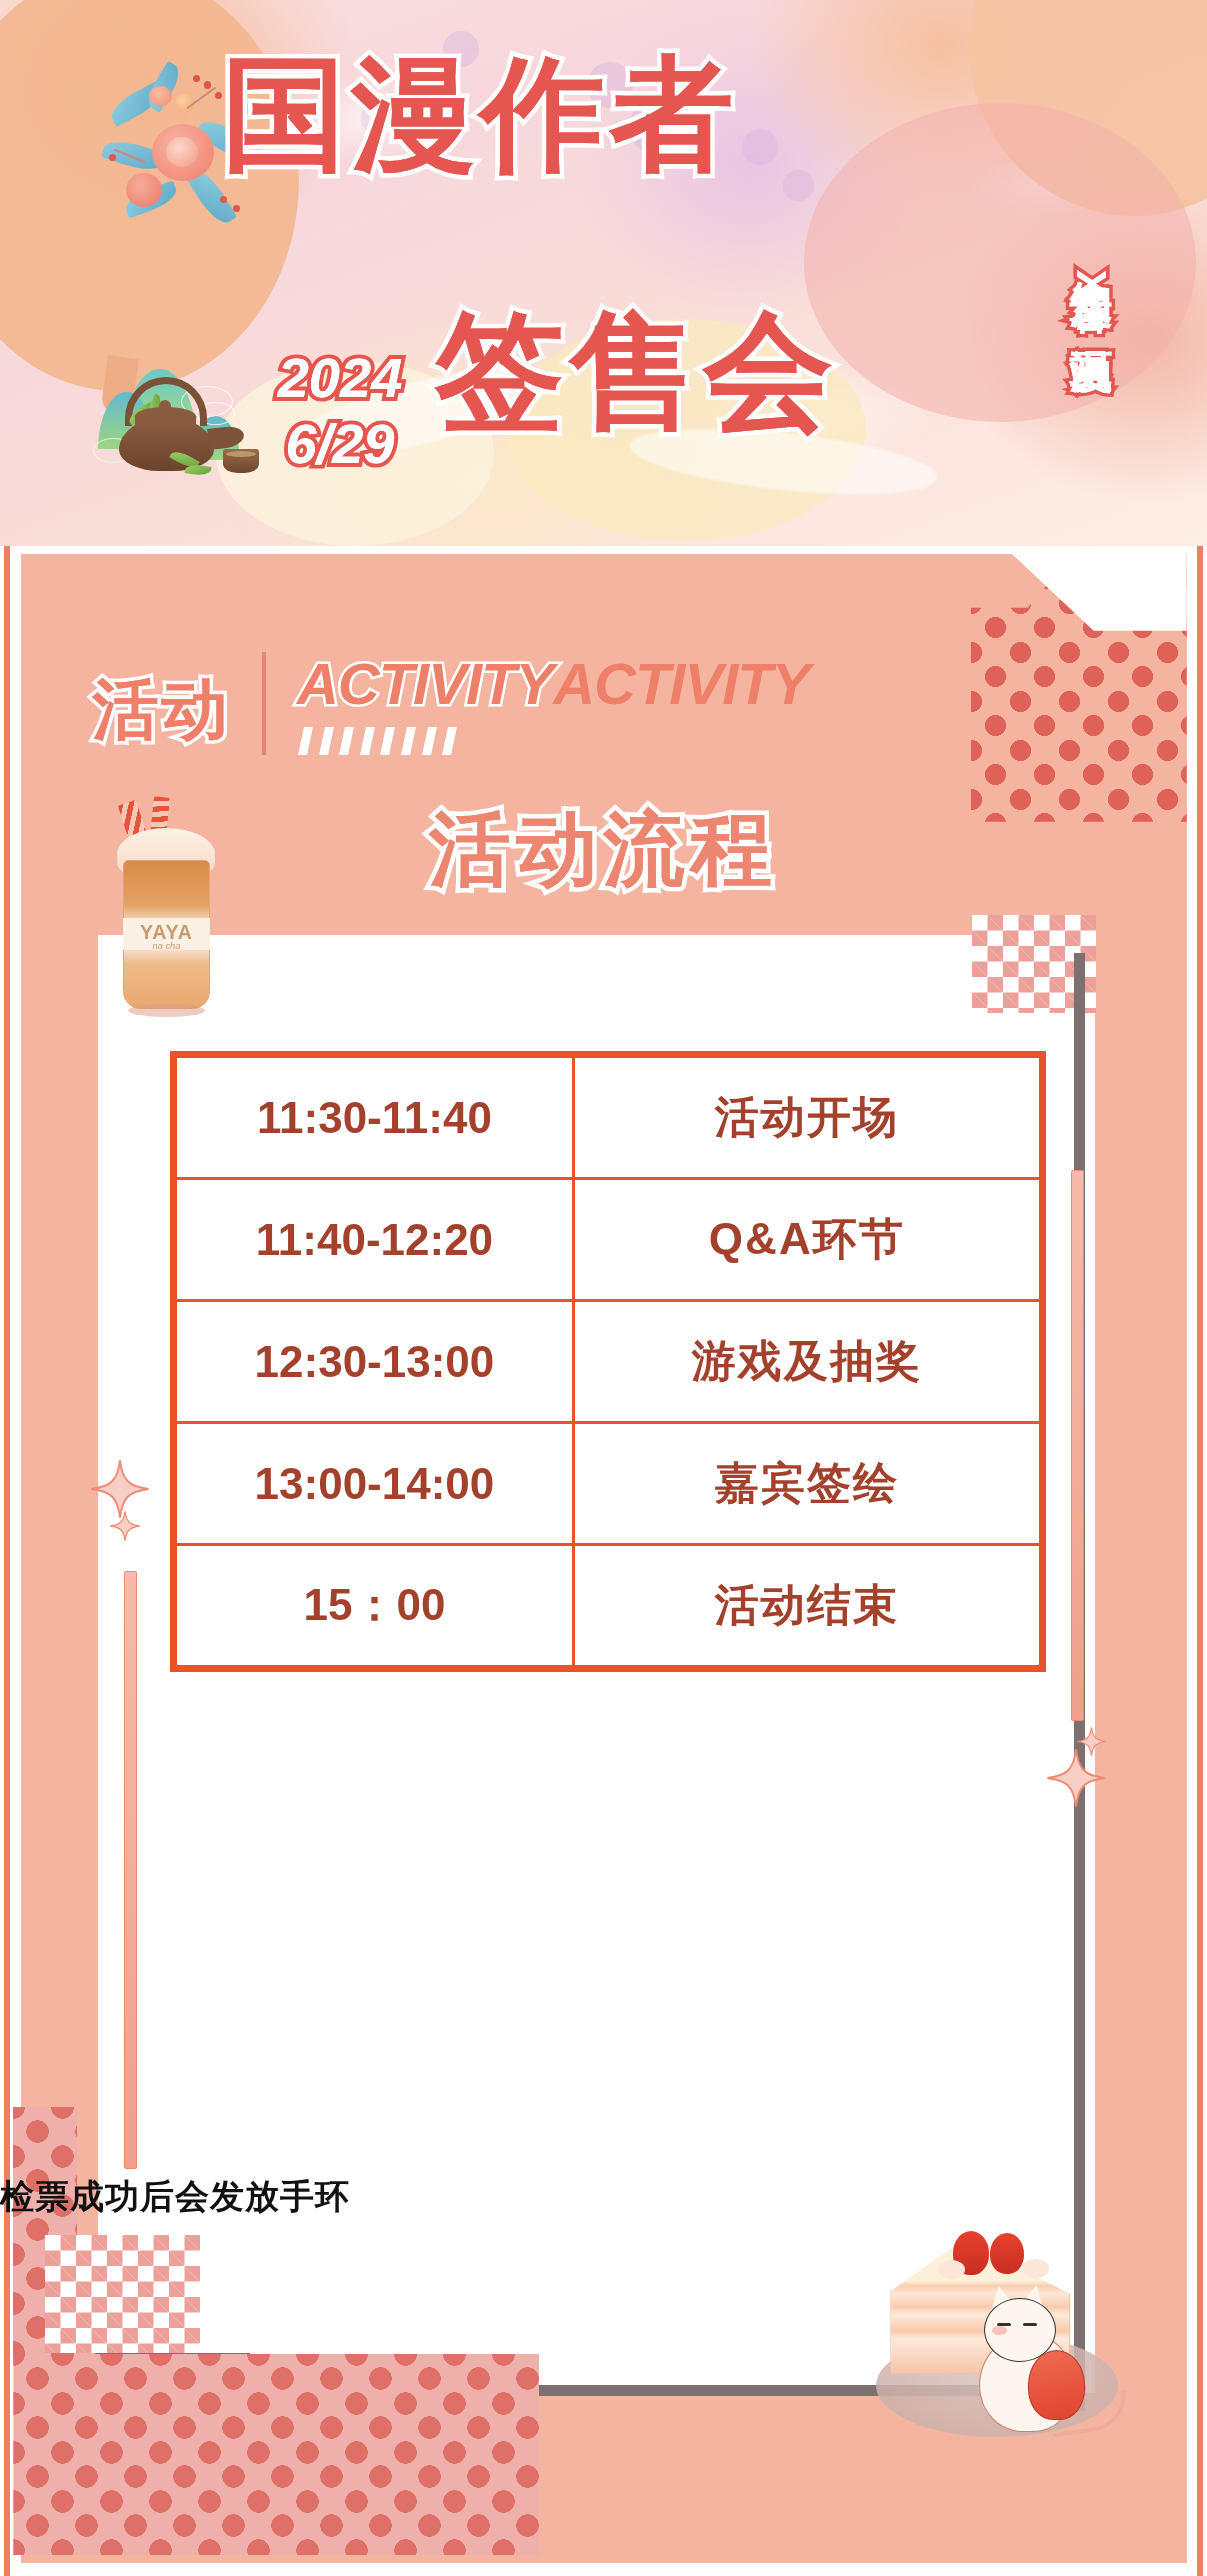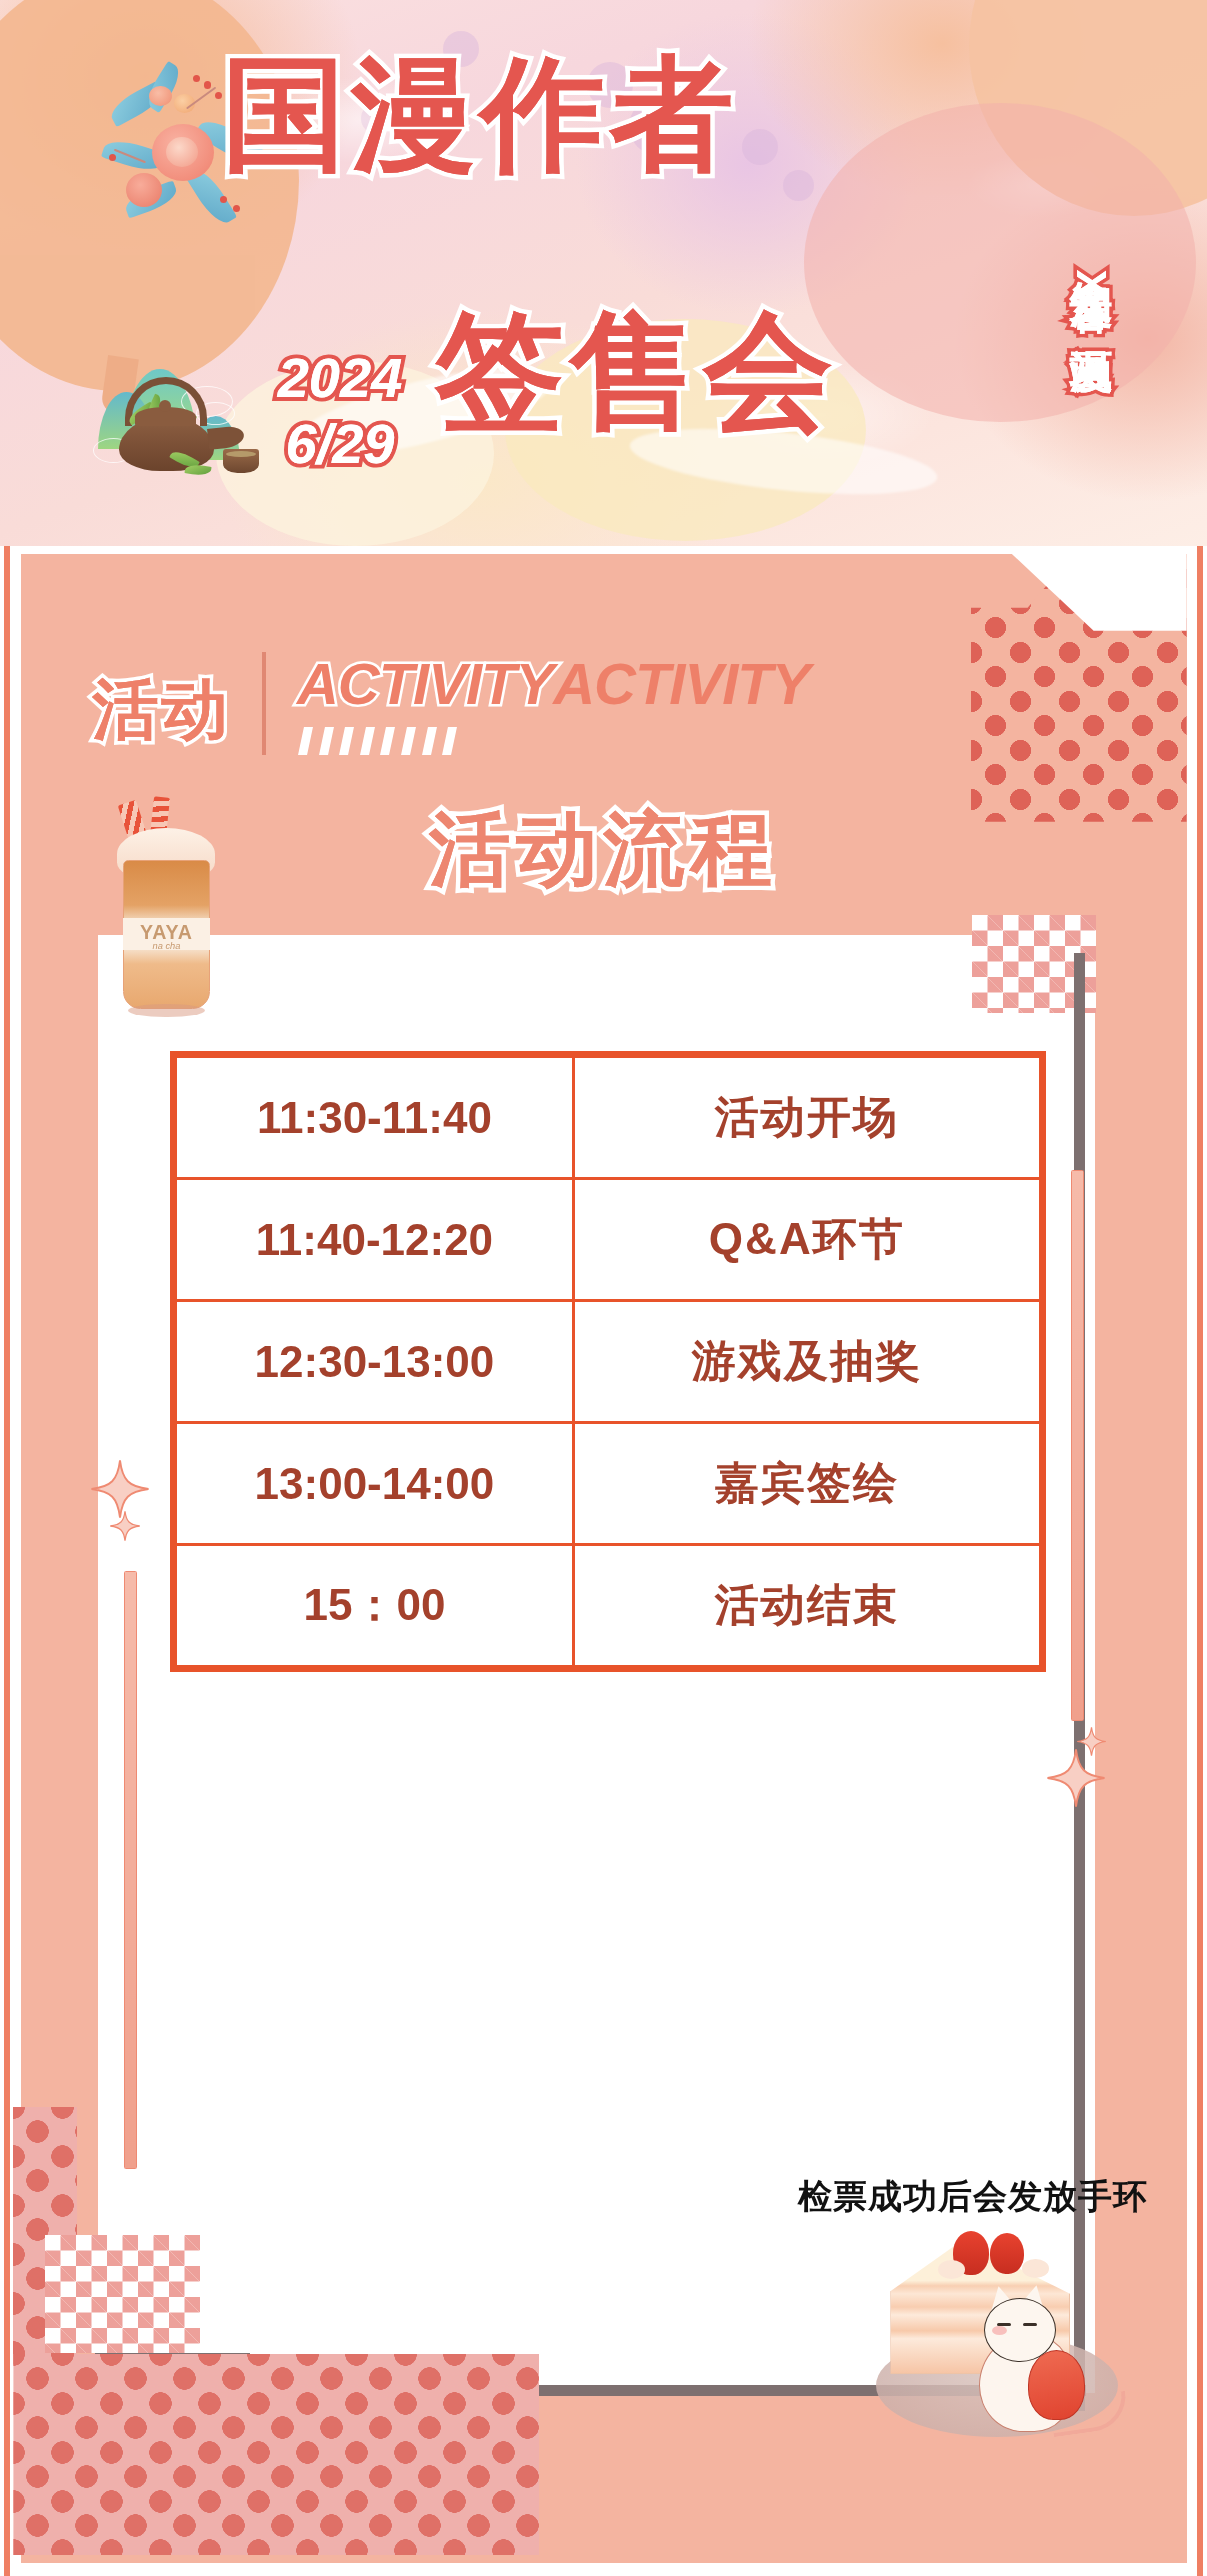--- a/index.html
+++ b/index.html
@@ -137,21 +137,21 @@
     background-size:49px 49px;background-position:0 0,25px 25px;}
 
   
   .table{position:absolute;left:170px;top:1051px;width:876px;border:4.1px solid #e8532a;border-collapse:collapse;}
   .table table{width:100%;border-collapse:collapse;}
   .table td{border:3.1px solid #e8532a;height:122px;text-align:center;vertical-align:middle;
     color:#a4412c;font-weight:700;background:#ffffff;}
   .table td.c-time{width:46%;font-size:44px;letter-spacing:0px;}
   .table td.c-item{width:54%;font-size:44px;letter-spacing:2.1px;}
 
-  .note{position:absolute;left:0;top:2172px;width:1148px;text-align:right;
+  .note{position:absolute;left:0;top:2172px;width:1148px;text-align:left;
     color:#111111;font-weight:700;font-size:34px;line-height:1.42;letter-spacing:1px;}
 
   
   .spark{position:absolute;}
   .spark svg{display:block;}
   .bar{position:absolute;width:13.4px;border-radius:1.5px;
     background:linear-gradient(180deg,#f6bbaa,#f0a08c);border:1px solid #ef8a72;}
 
   
   .cake{position:absolute;left:876px;top:2231px;width:242px;height:222px;}

